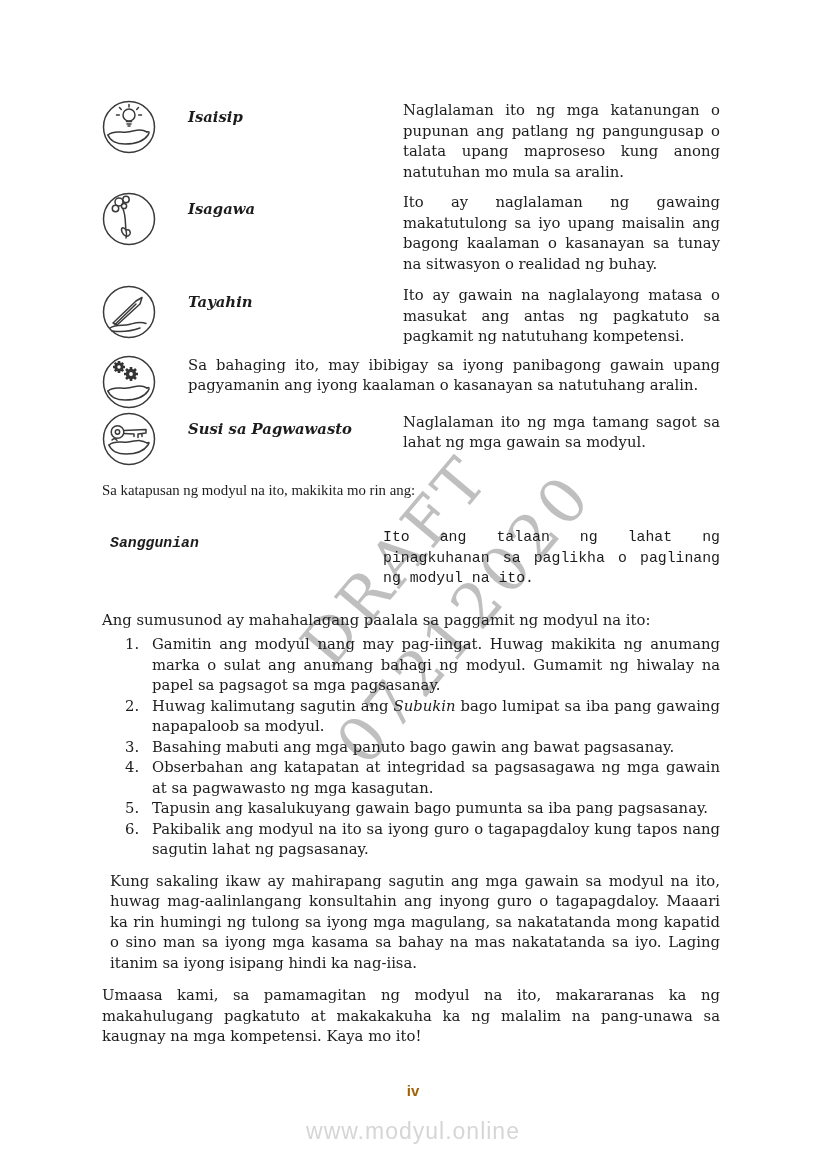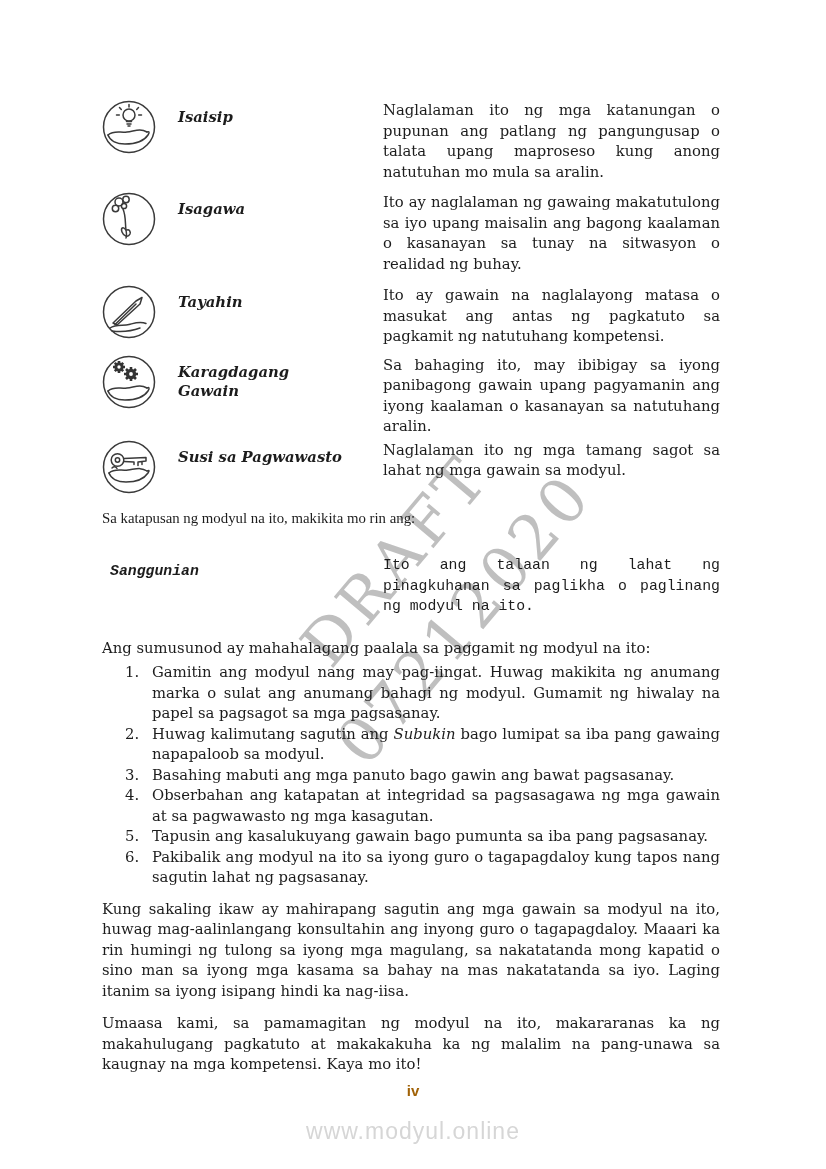--- a/index.html
+++ b/index.html
@@ -23,21 +23,21 @@
     text-align:center;
     font-size:62px; line-height:1.45; letter-spacing:5px;
     color:#b4b4b4; opacity:0.85;
     white-space:nowrap;
   }
   .content {
     position:absolute; left:102px; top:100px; width:618px;
     font-size:14.8px; line-height:20.5px;
     z-index:1;
   }
-  .part-row { display:flex; }
+  .part-row { display:flex;gap:10px; }
   .icon-cell { width:76px; flex:none; }
   .icon-cell svg { display:block; }
   .label-cell {
     width:205px; flex:none;
     font-weight:bold; font-style:italic;
     padding-top:7px; padding-right:10px;
     line-height:19px;
   }
   .label-narrow { width:205px; }
   .label-narrow .inner { display:block; width:120px; }
@@ -48,21 +48,21 @@
   .sang-label {
     width:281px; flex:none; padding-left:8px; padding-top:6px;
     font-weight:bold; font-style:italic;
   }
   .intro { margin-top:21px; }
   .rem-list { margin-top:4px; }
   .rem-row { display:flex; }
   .rem-num { width:27px; flex:none; margin-left:23px; }
   .rem-text { flex:1; text-align:justify; }
   .para { text-align:justify; }
-  .para1 { margin-top:11px; }
+  .para1 { margin-top:11px;margin-left:8px; }
   .para2 { margin-top:12px; }
   .em { font-style:italic; }
   .page-num {
     position:absolute; top:1082px; left:0; width:100%;
     text-align:center; font-family:"Liberation Sans", sans-serif;
     font-size:15px; color:#a16207; z-index:1;font-weight:bold;
   }
   .site {
     position:absolute; top:1110px; left:0; width:100%;
     text-align:center; font-family:"Liberation Sans", sans-serif;
@@ -141,23 +141,20 @@
           <circle cx="17" cy="12" r="1.7" fill="#fff"></circle>
           <g stroke="#333" stroke-width="2.6">
             <path d="M29,12 v14 M22,19 h14 M24,14 l10,10 M34,14 l-10,10"></path>
           </g>
           <circle class="icf" cx="29" cy="19" r="5.2"></circle>
           <circle cx="29" cy="19" r="1.9" fill="#fff"></circle>
           <path class="ic" d="M6,36 C12,31 18,34 25,33 C33,32 38,29 45,33"></path>
           <path class="ic" d="M6,36 C8,42 15,45 23,45 C33,45 42,42 46,36 C48,33 47,32 45,33"></path>
         </svg>
       </div>
-      <div class="label-cell label-narrow">
-        <span class="inner">Karagdagang Gawain</span>
-      </div>
       <div class="desc-cell">Sa bahaging ito, may ibibigay sa iyong panibagong gawain upang pagyamanin ang iyong kaalaman o kasanayan sa natutuhang aralin.</div>
     </div>
 
     <div class="part-row">
       <div class="icon-cell">
         <svg width="54" height="54" viewBox="0 0 54 54">
           <circle class="ic" cx="27" cy="27" r="25.5"></circle>
           <circle class="ic" cx="15.5" cy="20" r="6.3"></circle>
           <circle class="ic" cx="15.5" cy="20" r="2.2"></circle>
           <path class="ic" d="M21.8,18.5 L44,17.5 L44,21 L36,22 L36,25.5 M40,21.5 v3 M32,22 v2.5 M21.8,21.5 L32,22"></path>

